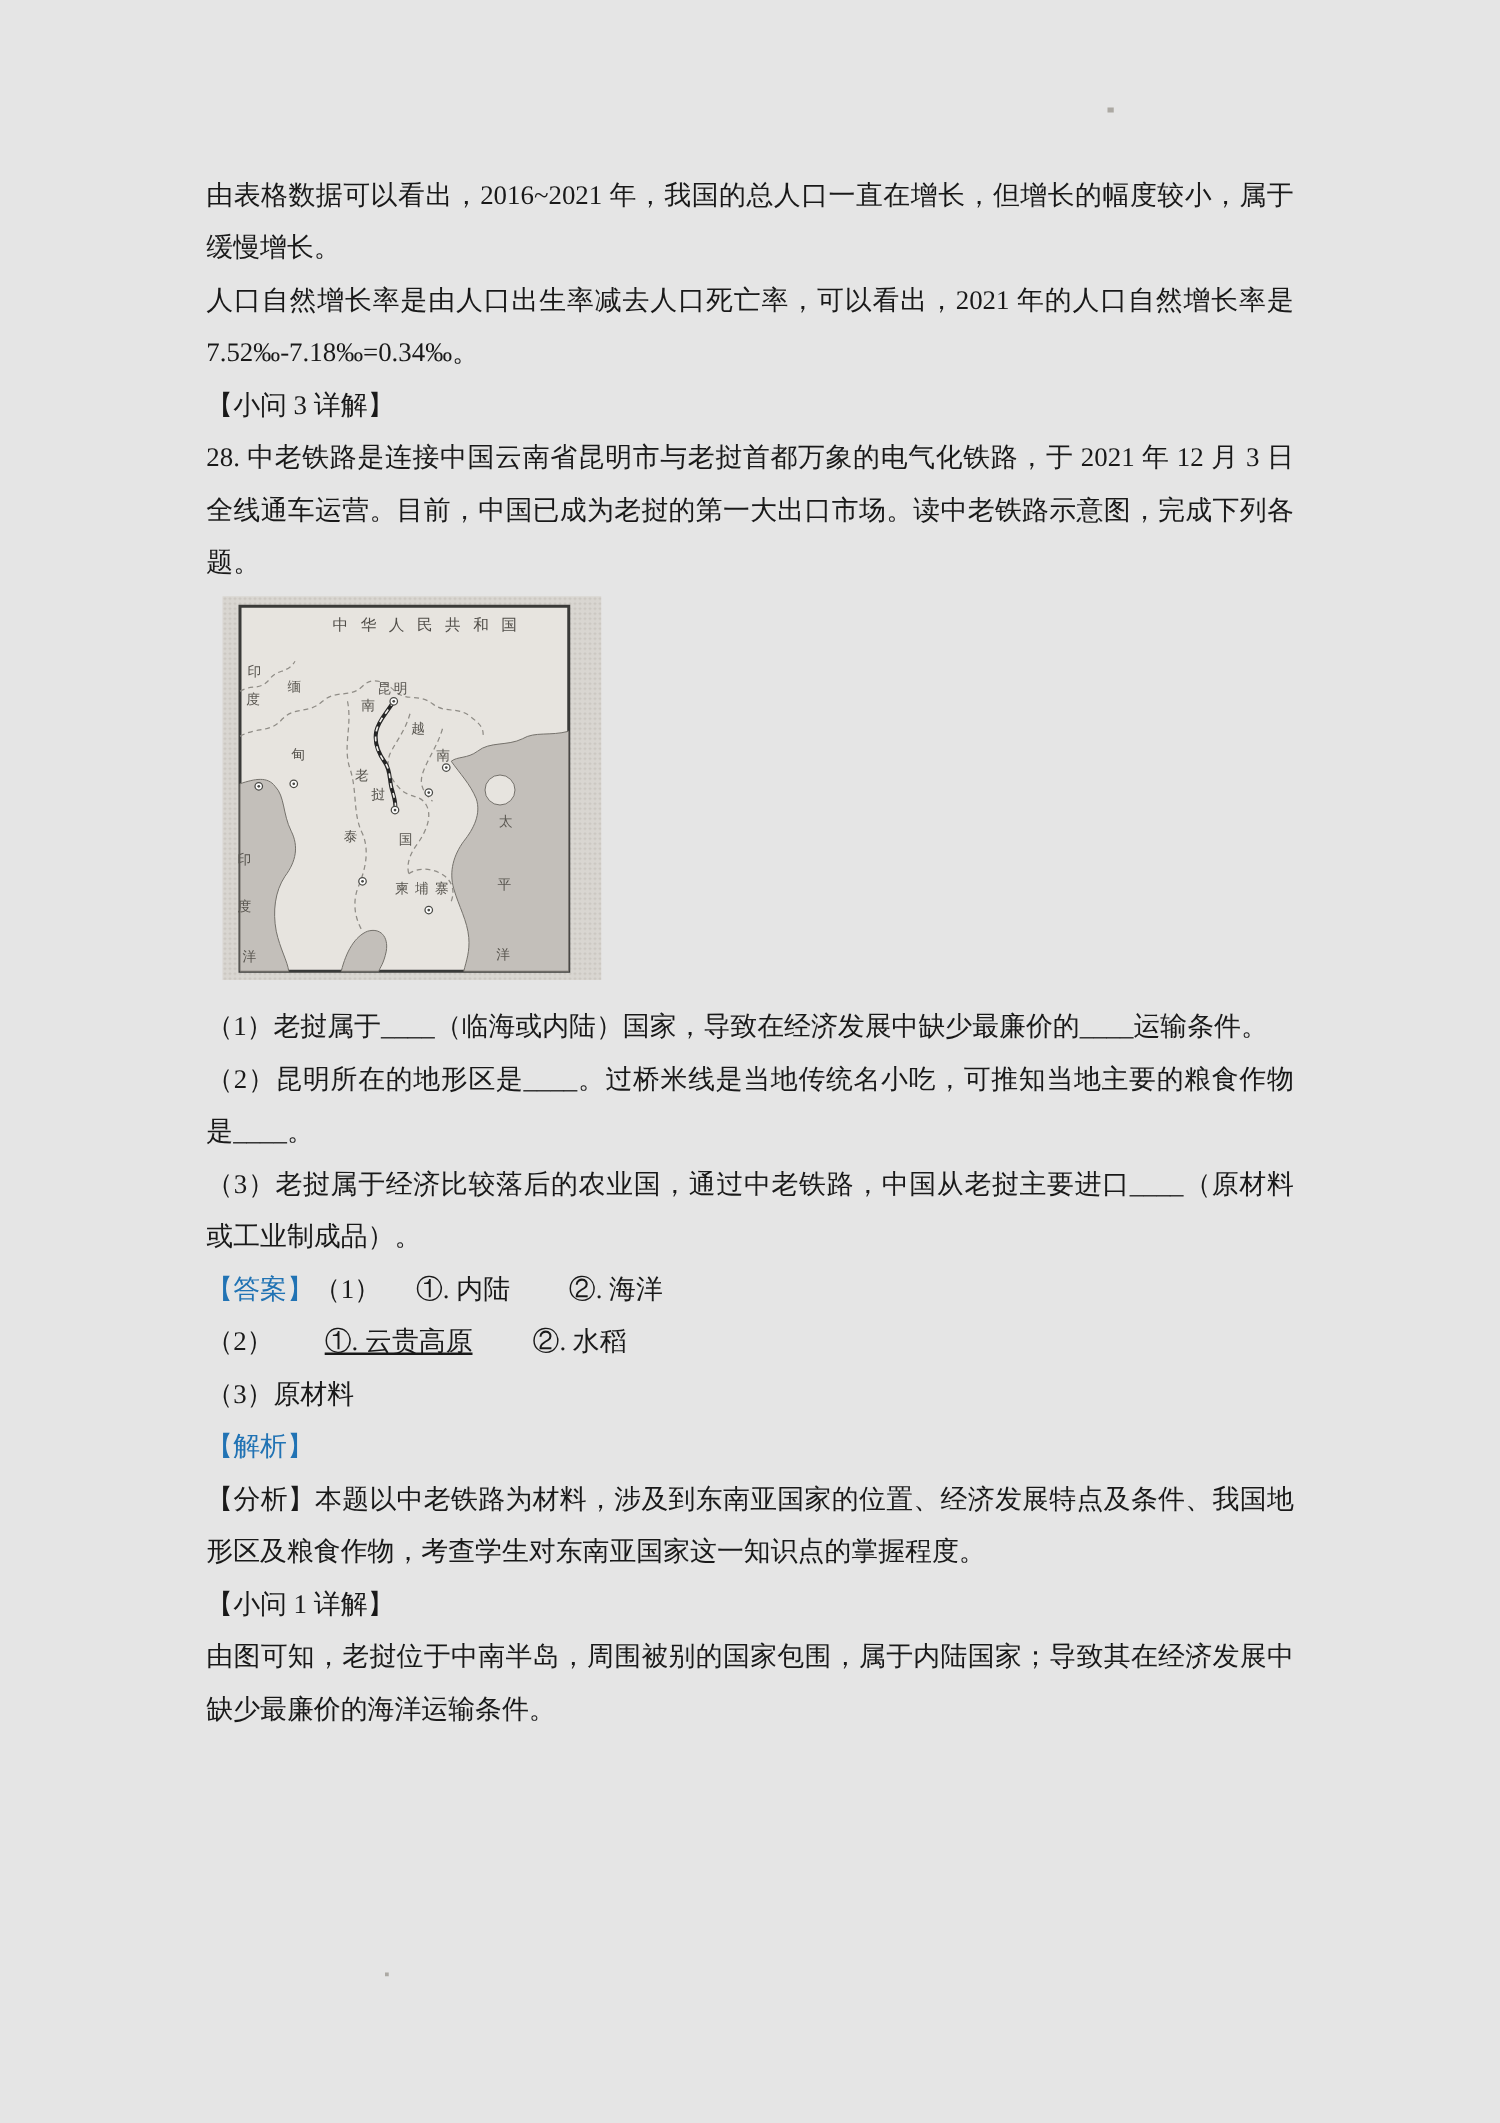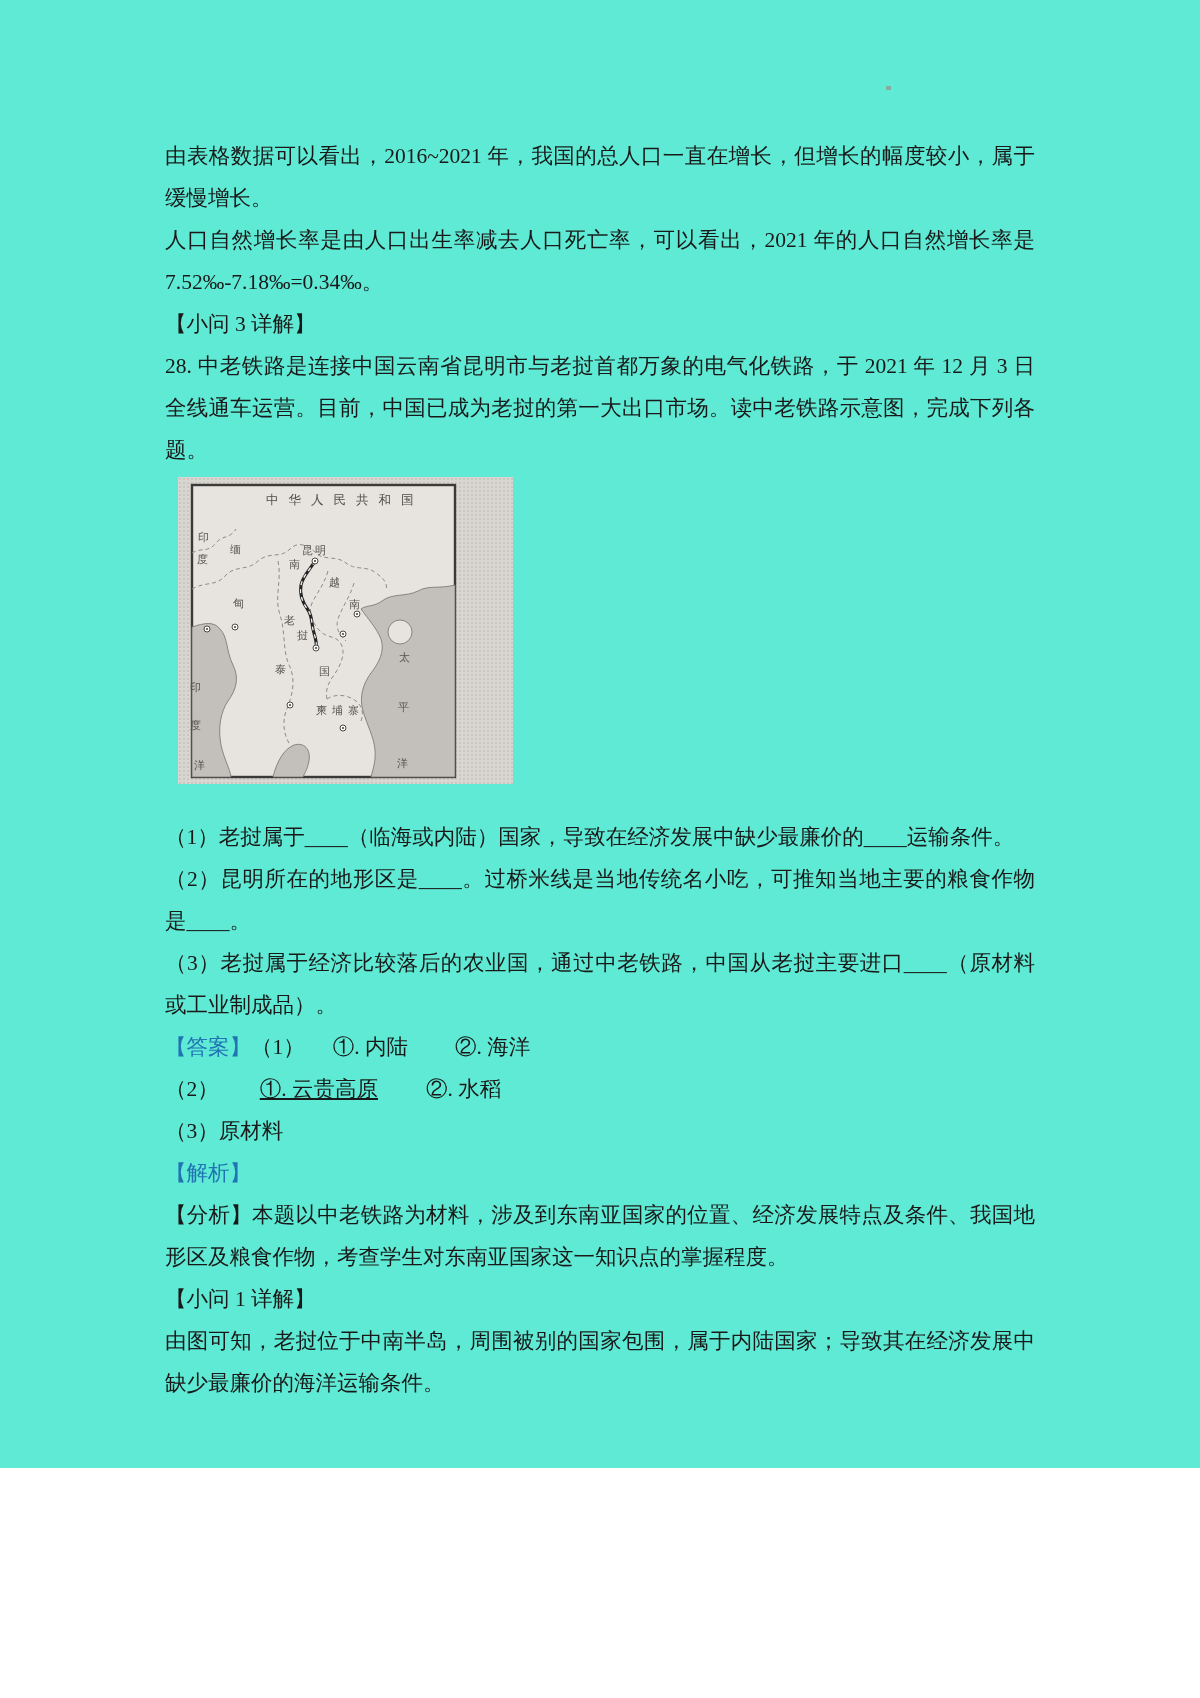--- a/index.html
+++ b/index.html
@@ -1,20 +1,20 @@
 <!DOCTYPE html>
 <html><head>
 <meta charset="utf-8">
 <style>
   html,body{margin:0;padding:0;background:#ffffff;}
   .doc{
     position:relative;
     width:1200px;
-    height:1468px;
-    background:#5eead4;
+    height:1698px;
+    background:#e5e5e5;
     overflow:hidden;
     font-family:"Liberation Serif","DejaVu Serif",serif;
   }
   .content{
     position:absolute;
     left:165px; top:135px;
     width:870px;
     font-size:21.5px;
     line-height:42px;
     color:#191919;
@@ -22,25 +22,24 @@
   }
   p.line{margin:0;padding:0;}
   .blue{color:#2173b4;}
   .gA{margin-left:28px;}
   .gB{margin-left:47px;}
   .gC{margin-left:41px;text-decoration:underline;}
   .gD{margin-left:48px;}
   .map-photo{
     position:relative;
     width:303px;height:307px;
-    margin:6px 0 32px 13px;
+    margin:6px 0 16px 13px;
     background:#d9d6d1;
     background-image:radial-gradient(#cac6c0 0.8px, rgba(0,0,0,0) 0.9px);
     background-size:4px 4px;
-    padding-left:32px;
   }
   .map-photo svg{position:absolute;left:0;top:0;}
   .map-label{font-family:"Liberation Serif","DejaVu Serif",serif;font-size:11px;fill:#57544e;}
   .map-title{font-size:12.5px;letter-spacing:10px;fill:#504d48;}
   .kunming-label{letter-spacing:2px;}
   .cambodia-label{letter-spacing:5px;}
   .speck{position:absolute;background:#98948c;opacity:.75;}
   #speck1{left:886px;top:86px;width:5px;height:4px;}
   #speck2{left:308px;top:1578px;width:3px;height:3px;}
 </style>

